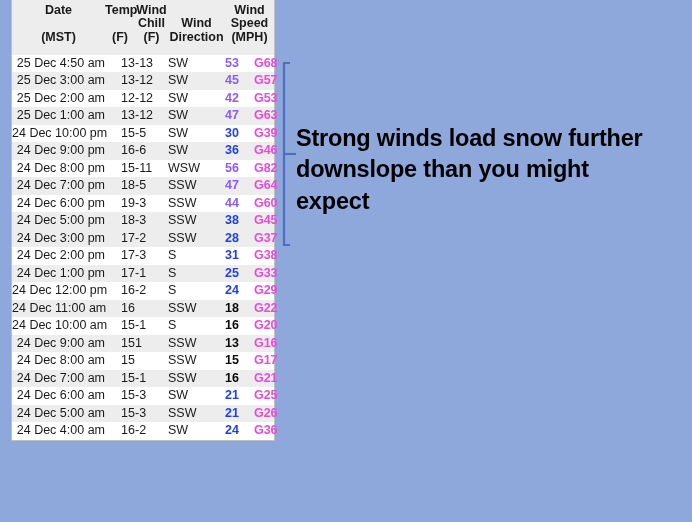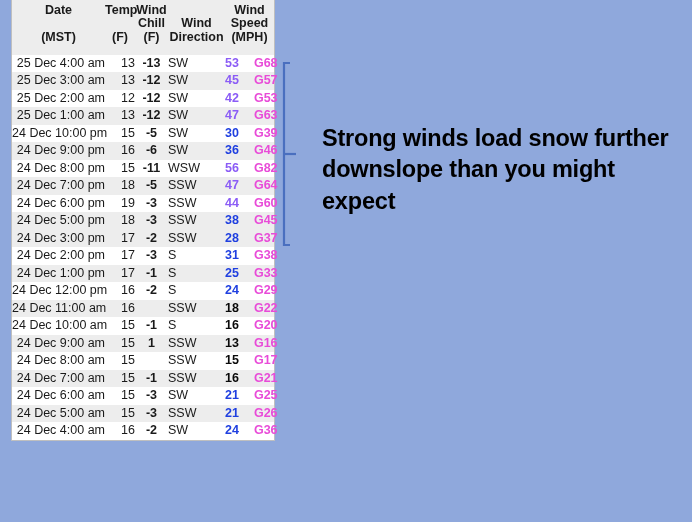--- a/index.html
+++ b/index.html
@@ -65,21 +65,21 @@
     line-height: 1;
     padding: 2px 0 3px 0;
     color: #1A1A1A;
     white-space: nowrap;
   }
   tbody tr.odd td { background: #FFFFFF; }
   tbody tr.even td { background: #EDEDED; }
 
   td.date { text-align: right; padding-right: 5px; }
   td.temp { text-align: right; padding-right: 6px; }
-  td.chill { text-align: center; padding-right: 5px; color: #1F3FE0; font-weight: bold; }
+  td.chill { text-align: left; padding-right: 5px; color: #1F3FE0; font-weight: normal; }
   td.dir  { text-align: left; padding-left: 3px; }
   td.spd  { text-align: right; padding-right: 7px; font-weight: bold; }
 
   .spd-red   { color: #8b5cf6; }
   .spd-blue  { color: #1F3FE0; }
   .spd-black { color: #0A0A0A; }
   .gust      { color: #E84BD8; margin-left: 15px; }
 
   
   .bracket {
@@ -87,21 +87,21 @@
     left: 282px;
     top: 62px;
     width: 18px;
     height: 184px;
     pointer-events: none;
   }
 
   
   .annotation {
     position: absolute;
-    left: 322px;
+    left: 296px;
     top: 123px;
     width: 368px;
     color: #000000;
     font-size: 23.5px;
     font-weight: bold;
     line-height: 1.33;
     letter-spacing: -0.2px;
   }
   .annotation .line { display: block; }
 </style>
@@ -151,21 +151,21 @@
           <th>
             <span class="hdr-cell">
               <span class="hdr-main">Wind Speed</span>
               <span class="hdr-unit">(MPH)</span>
             </span>
           </th>
         </tr>
       </thead>
       <tbody id="obs-body">
           <tr class="odd">
-            <td class="date">25 Dec 4:00 am</td>
+            <td class="date">25 Dec 4:50 am</td>
             <td class="temp">13</td>
             <td class="chill">-13</td>
             <td class="dir">SW</td>
             <td class="spd"><span class="spd-red">53</span><span class="gust">G68</span></td>
           </tr>
           <tr class="even">
             <td class="date">25 Dec 3:00 am</td>
             <td class="temp">13</td>
             <td class="chill">-12</td>
             <td class="dir">SW</td>

